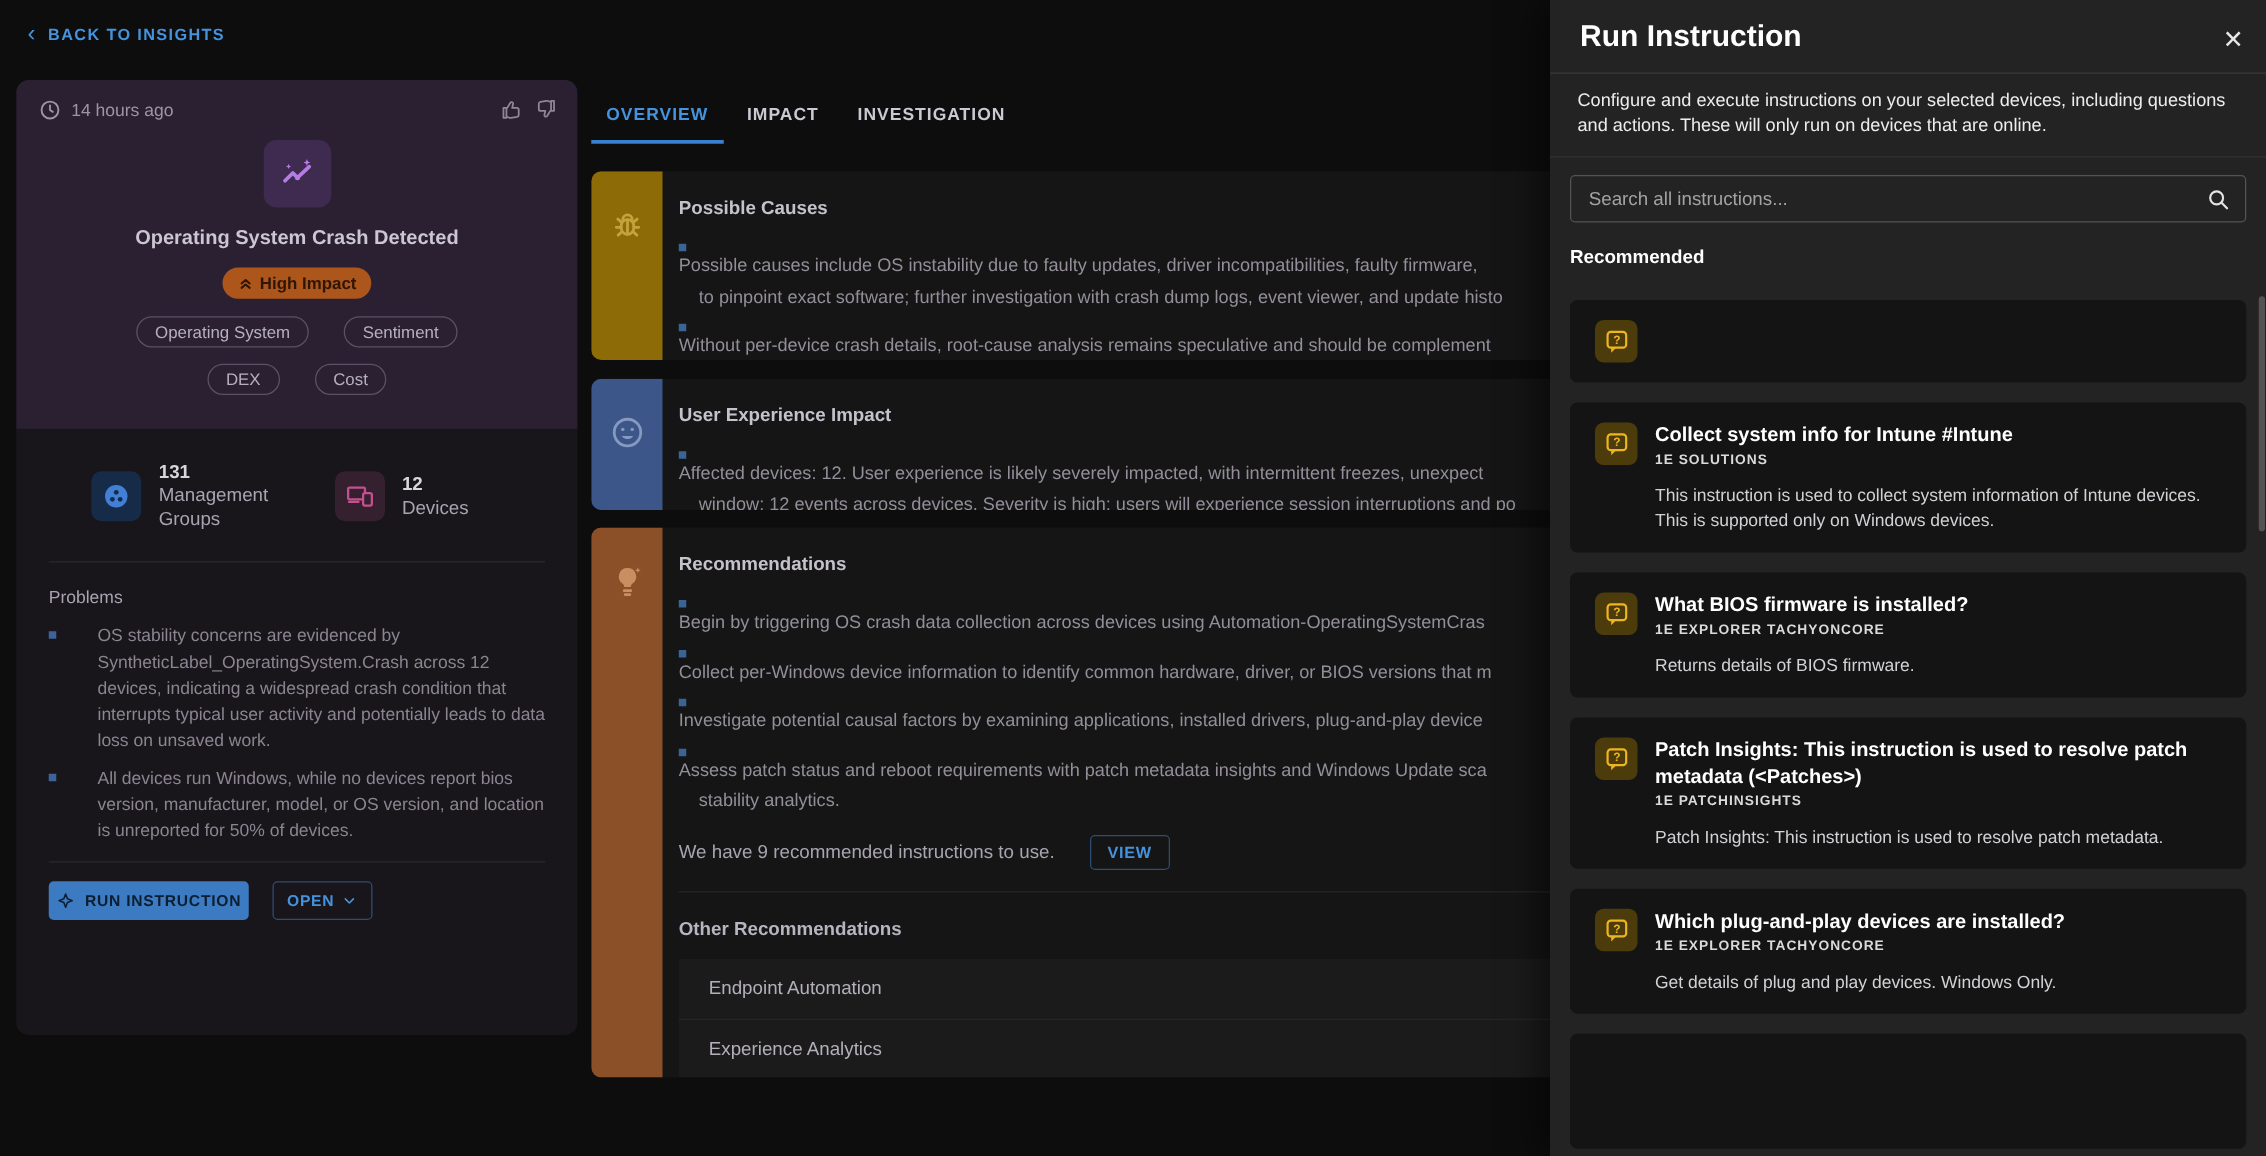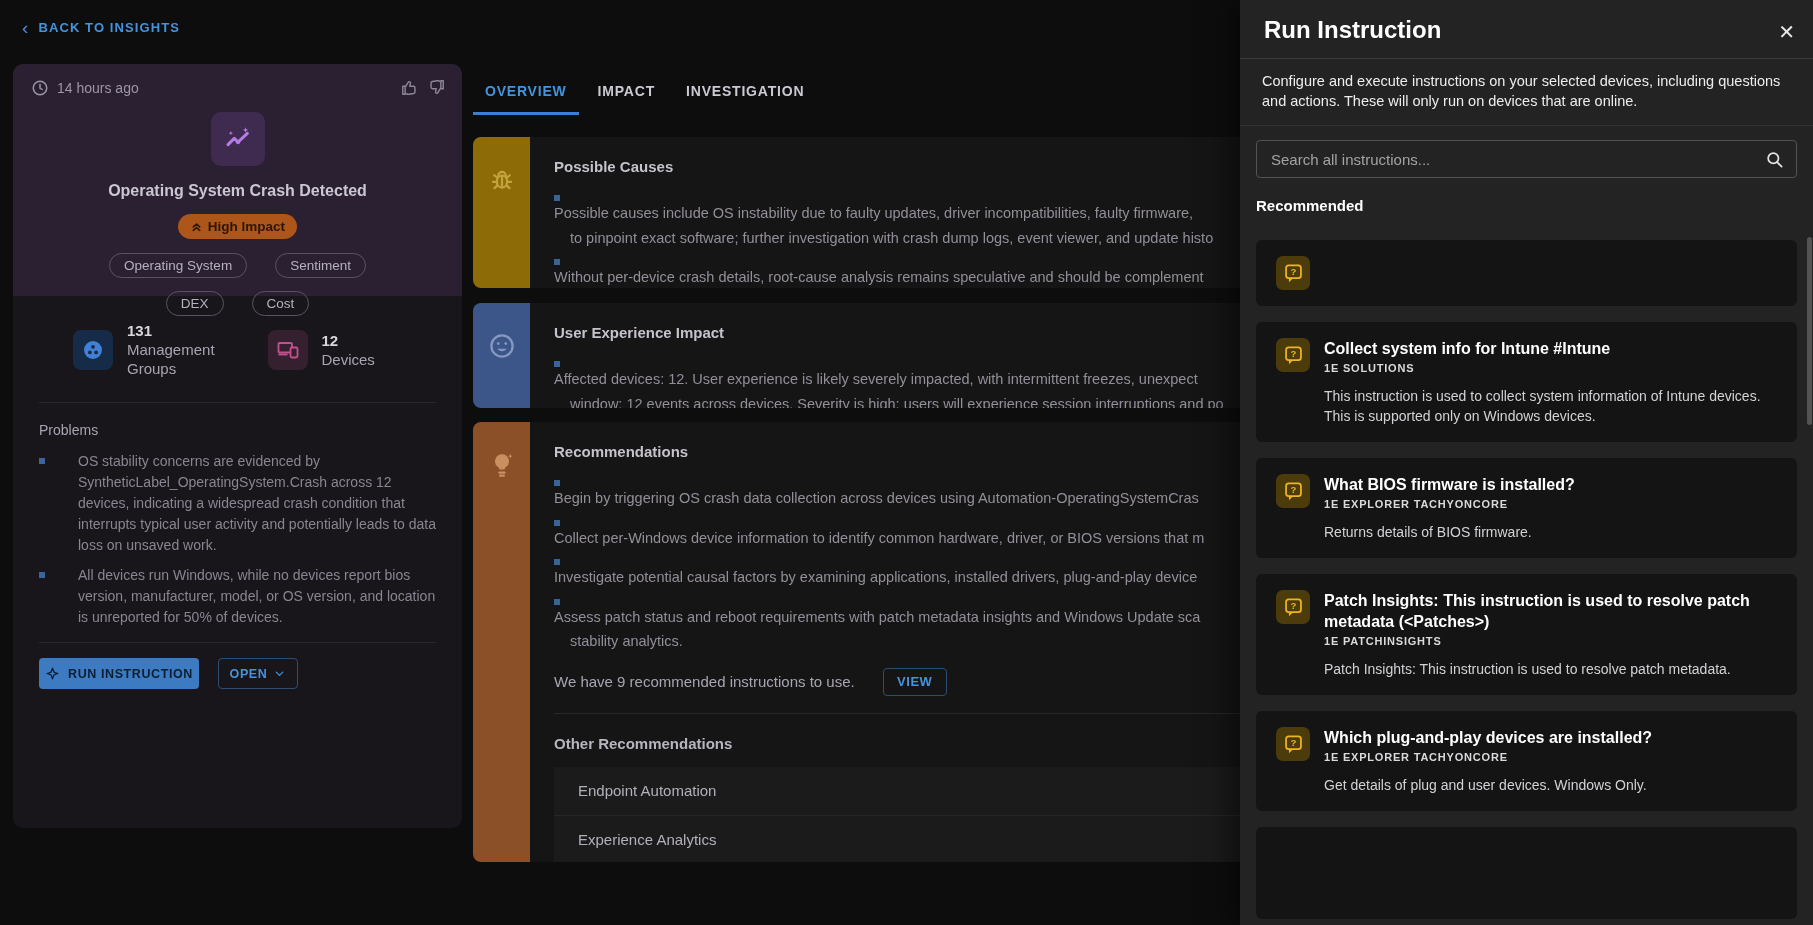--- a/index.html
+++ b/index.html
@@ -3,21 +3,21 @@
 <meta charset="utf-8">
 <style>
   html,body{margin:0;padding:0;background:#0d0d0d;font-family:"Liberation Sans",sans-serif;}
   .screen{position:relative;width:1813px;height:925px;overflow:hidden;background:#0d0d0d;}
   svg{display:block;}
 
   
   .back-link{position:absolute;left:22px;top:20px;display:flex;align-items:center;gap:9px;color:var(--accent-blue);font-size:13px;font-weight:700;letter-spacing:1.1px;cursor:pointer;}
   .back-link .chev{font-size:19px;font-weight:400;line-height:14px;}
   .insight-card{position:absolute;left:13px;top:64px;width:449px;height:764px;background:#18161b;border-radius:10px;overflow:hidden;}
-  .card-top{position:relative;height:232px;background:#2a2032;text-align:center;}
+  .card-top{position:relative;height:279px;background:#2a2032;text-align:center;}
   .meta-row{position:absolute;top:14px;left:18px;right:16px;display:flex;align-items:center;gap:8px;color:#9c95a4;font-size:14px;}
   .meta-row .spacer{flex:1;}
   .thumb{width:19px;height:19px;color:#8d8796;cursor:pointer;}
   .insight-tile{width:54px;height:54px;border-radius:10px;background:#3f2b50;margin:0 auto;position:relative;top:48px;display:flex;align-items:center;justify-content:center;}
   .insight-title{position:relative;top:64px;font-size:16px;font-weight:700;color:#cbc6d1;}
   .badge{position:relative;top:78px;display:inline-flex;align-items:center;gap:5px;height:25px;padding:0 12px;border-radius:13px;background:var(--badge-orange);color:#2f1504;font-size:13.5px;font-weight:600;}
   .tags-row{position:relative;display:flex;justify-content:center;gap:28px;}
   .tags-row.r1{top:92px;}
   .tags-row.r2{top:105px;}
   .pill{height:25px;line-height:23px;padding:0 14px;border:1px solid #5a5264;border-radius:13px;color:#b6b0bd;font-size:13.5px;box-sizing:border-box;}
@@ -40,21 +40,21 @@
 
   
   .tabs{position:absolute;left:473px;top:81px;display:flex;gap:7px;}
   .tab{padding:0 12px 10px;font-size:14px;font-weight:600;letter-spacing:.8px;color:#ccc9d2;line-height:21px;border-bottom:3px solid transparent;cursor:pointer;}
   .tab.active{color:var(--accent-blue);border-bottom-color:#3a7fd0;}
   .sec-card{position:absolute;left:473px;width:900px;background:#151515;border-radius:8px;overflow:hidden;display:flex;}
   .band{width:57px;flex:none;display:flex;justify-content:center;align-items:flex-start;padding-top:28px;box-sizing:border-box;}
   .band.gold{background:var(--band-gold);}
   .band.blue{background:var(--band-blue);}
   .band.orange{background:var(--band-orange);}
-  .sec-content{flex:1;padding:21px 24px;overflow:hidden;}
+  .sec-content{flex:1;padding:21px 13px;overflow:hidden;}
   .sec-title{font-size:15px;font-weight:600;color:#c6c2cc;margin-bottom:11px;}
   .mc-line{display:flex;align-items:flex-start;line-height:24.5px;white-space:nowrap;color:#938e99;font-size:14.5px;flex-direction:column;}
   .mc-line .sq{width:6px;height:6px;background:#3b6496;margin:9px 10px 0 0;flex:none;}
   .mc-line.cont{padding-left:16px;}
   .recs-footer{display:flex;align-items:center;gap:28px;margin-top:14px;color:#a9a4b1;font-size:15px;}
   .view-btn{width:64px;height:28px;background:transparent;border:1px solid #2d4d73;border-radius:4px;color:var(--accent-blue);font-size:13px;font-weight:600;letter-spacing:.5px;cursor:pointer;font-family:inherit;}
   .recs-div{height:1px;background:#272727;margin-top:17px;}
   .other-title{margin-top:21px;font-size:15px;font-weight:600;color:#b9b5c0;}
   .other-rows{margin-top:15px;}
   .other-row{height:48px;background:#1b1b1b;border-bottom:1px solid #262626;display:flex;align-items:center;padding-left:24px;color:#b4afbb;font-size:15px;cursor:pointer;}
@@ -392,21 +392,21 @@
           <div class="inst-tile">
             <svg width="21" height="21" viewBox="0 0 24 24">
               <rect x="3.5" y="2.8" width="17" height="14.5" rx="3" fill="none" stroke="#efb521" stroke-width="2"></rect>
               <path d="M6.8 16.8V22l5-5z" fill="#efb521"></path>
               <text x="12" y="13.8" text-anchor="middle" font-size="11" font-weight="bold" fill="#efb521" font-family="Liberation Sans, sans-serif">?</text>
             </svg>
           </div>
           <div class="inst-body">
             <div class="inst-title">Which plug-and-play devices are installed?</div>
             <div class="inst-source">1E EXPLORER TACHYONCORE</div>
-            <div class="inst-desc">Get details of plug and user devices. Windows Only.</div>
+            <div class="inst-desc">Get details of plug and play devices. Windows Only.</div>
           </div>
         </div>
         <div class="inst-card partial"></div>
       </div>
     <div class="scroll-thumb"></div>
   </aside>
 
 </div>
 
 </body></html>

